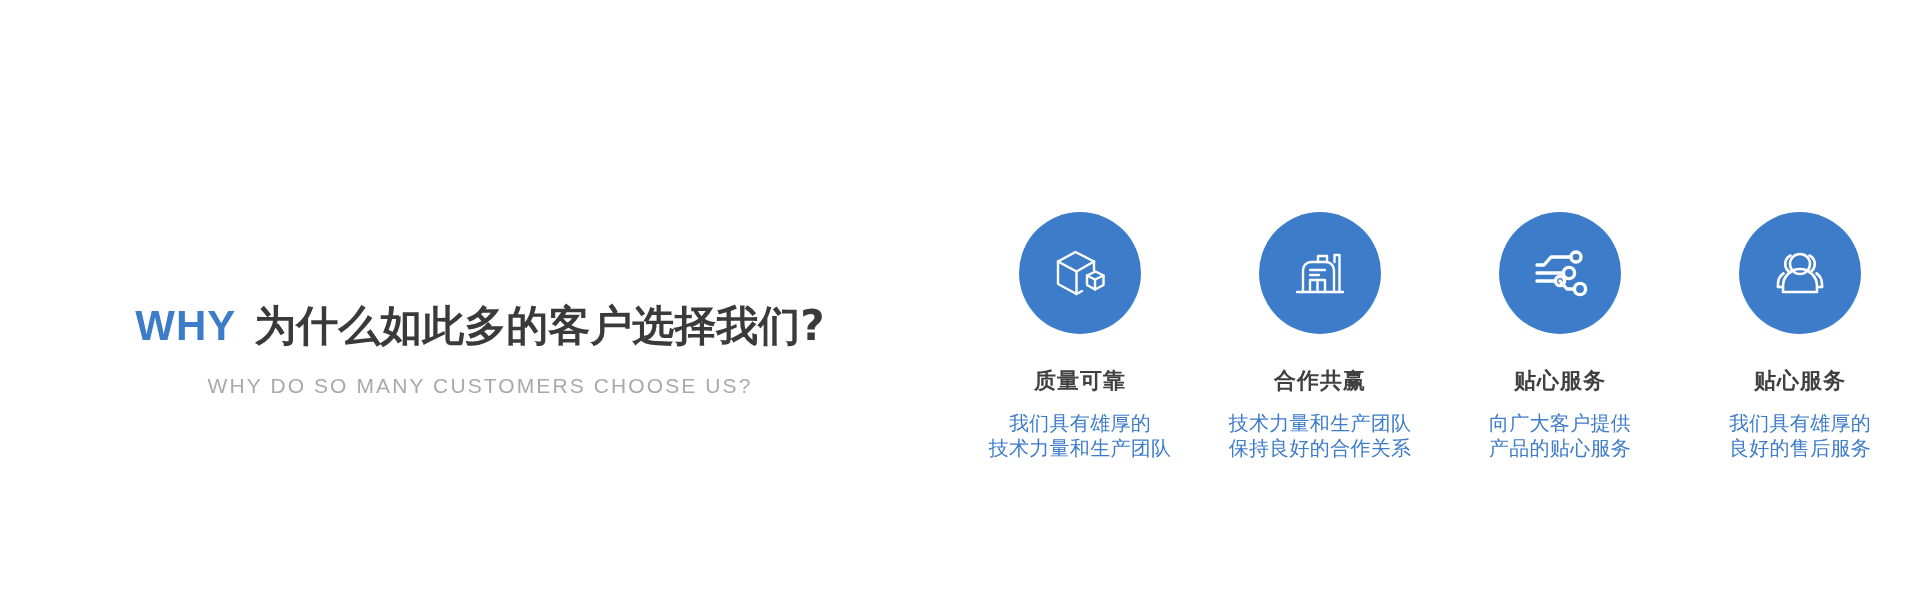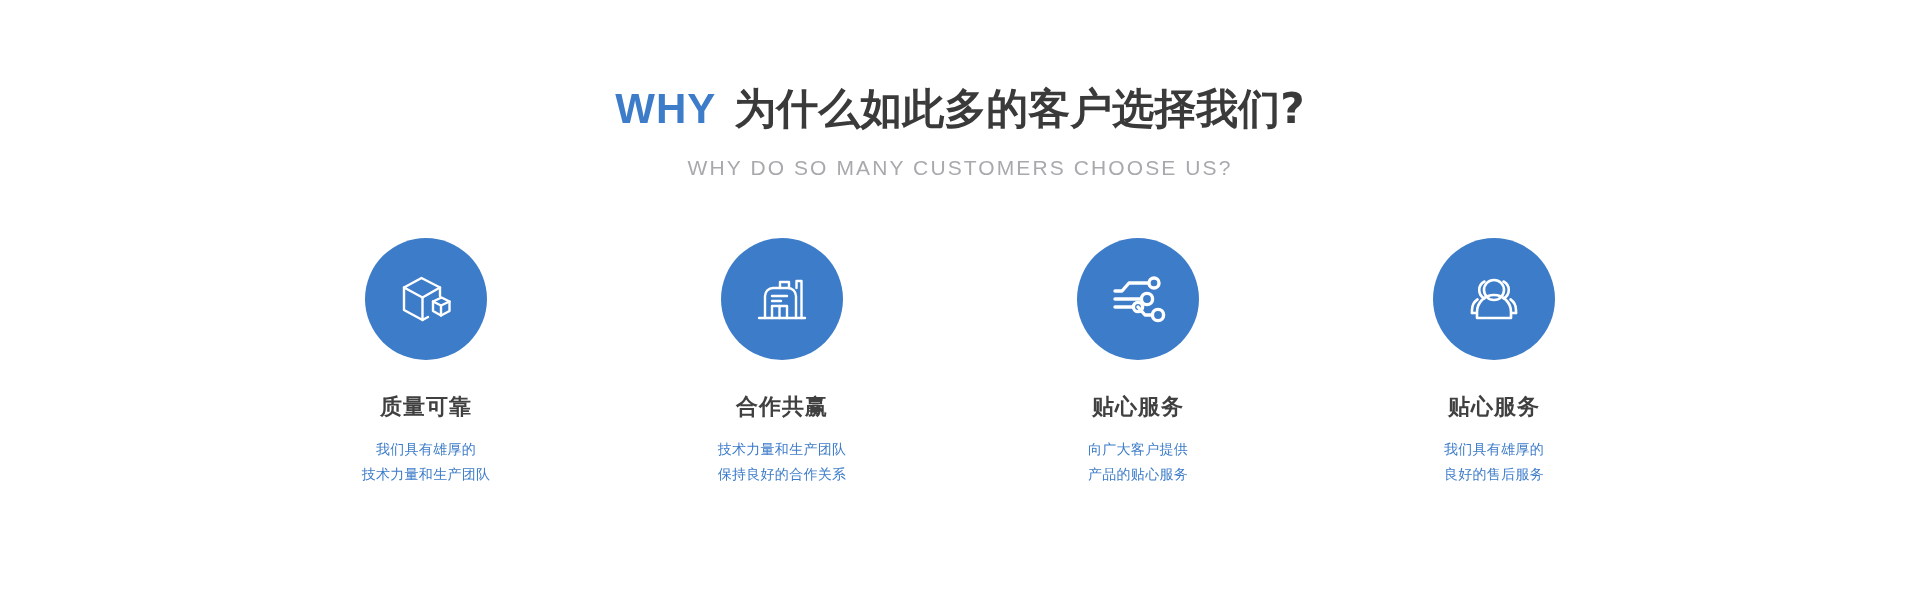--- a/index.html
+++ b/index.html
@@ -11,21 +11,21 @@
     font-family: "Liberation Sans", "DejaVu Sans", sans-serif;
     overflow: hidden;
   }
 
   .section {
     width: 1920px;
     height: 615px;
     background: #ffffff;
     position: relative;
     display: flex;
-    flex-direction: column;
+    flex-direction: row;
     align-items: center;
   }
 
   
   .heading-block {
     width: 100%;
     text-align: center;
     margin-top: 86px;
   }
 
@@ -96,21 +96,21 @@
     margin-top: 32px;
     font-size: 22px;
     font-weight: bold;
     color: #404040;
     font-family: "DejaVu Sans", "Liberation Sans", sans-serif;
     letter-spacing: 1px;
   }
 
   .card-desc {
     margin-top: 15px;
-    font-size: 14px;
+    font-size: 20px;
     line-height: 25px;
     color: #3d7cc9;
     font-family: Liberation Sans, sans-serif;
     letter-spacing: 0.3px;
   }
   .card-desc .line { display: block; white-space: nowrap; }
 </style>
 </head>
 <body>
 

